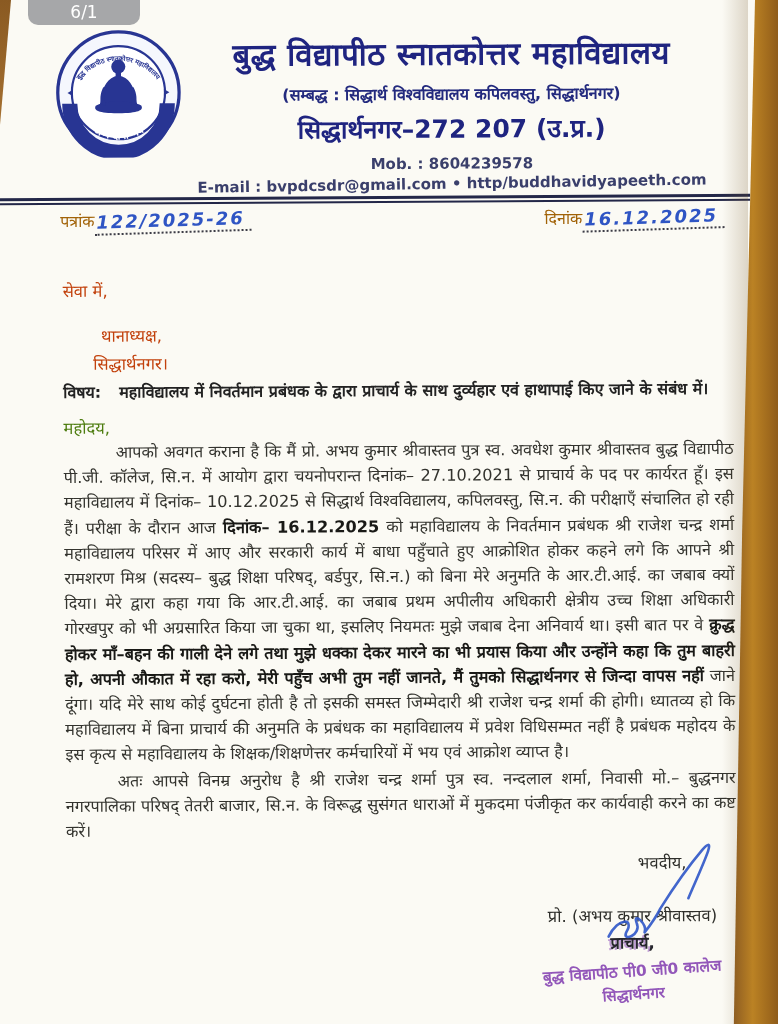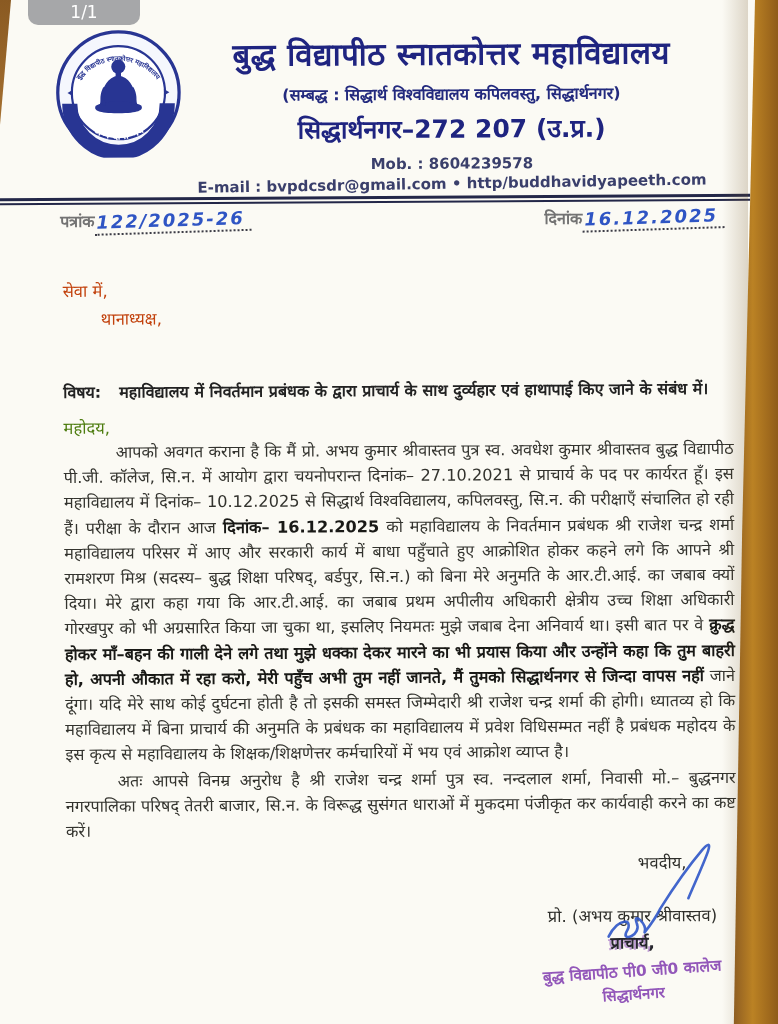--- a/index.html
+++ b/index.html
@@ -41,29 +41,29 @@
   .lh-affil{font-size:16px;font-weight:bold;color:#232a7e;margin-top:9px;}
   .lh-addr{font-size:25px;font-weight:bold;color:#1f2480;margin-top:6px;}
   .lh-mob{font-size:15px;font-weight:bold;color:#3a3f6b;margin-top:10px;}
   .lh-mail{font-size:15px;font-weight:bold;color:#3a3f6b;margin-top:2px;transform:rotate(-0.6deg);}
   .logo{position:absolute;left:56px;top:26px;width:130px;height:130px;}
   .rule{position:absolute;left:0;right:26px;top:196px;height:8px;}
   .rule .r1{height:3px;background:#232748;}
   .rule .r2{height:2px;background:#232748;margin-top:2px;}
   
   .ref-row{position:absolute;left:62px;right:52px;top:208px;display:flex;justify-content:space-between;align-items:baseline;font-size:16px;color:#26262d;}
-  .printed-label{font-weight:bold;color:#737373;}
+  .printed-label{font-weight:normal;color:#a16207;}
   .handwrite{
     font-style:italic;color:#2f55c4;font-size:18px;letter-spacing:2px;
     border-bottom:2px dotted #3c3c46;padding:0 6px 1px 2px;display:inline-block;
     transform:rotate(-1.5deg);font-weight:bold;
   }
   
   .recipient{position:absolute;left:64px;top:276px;font-size:16.5px;color:#c2410c;line-height:28px;}
-  .recip-l1{padding-left:38px;}
+  .recip-l1{padding-left:38px;margin-top:17px;}
   .recip-l2,.recip-l3{padding-left:30px;}
   .subject-row{position:absolute;left:64px;right:42px;top:379px;display:flex;font-size:16px;color:#222;line-height:23px;}
   .subject-label{font-weight:bold;flex:0 0 56px;}
   .subject-text{font-weight:bold;flex:1;}
   .greeting{position:absolute;left:64px;top:414px;font-size:16.5px;color:#4d7c0f;}
   .letter-text{position:absolute;left:64px;right:44px;top:438px;font-size:16.2px;line-height:25.2px;color:#33332e;text-align:justify;}
   .letter-text p{margin:0;text-indent:52px;}
   .letter-text p + p{margin-top:1px;}
   .seg-b{font-weight:bold;color:#191916;}
   
@@ -77,21 +77,21 @@
   .stamp-l2{font-size:15px;font-weight:bold;margin-top:2px;}
   .sig-scribble{position:absolute;left:588px;top:840px;width:150px;height:110px;z-index:2;}
 </style>
 </head>
 <body>
 
 <div class="table-right"></div>
 <div class="edge-shade"></div>
 <div class="table-topleft"></div>
 <div class="page-pill">
-  <span>1/1</span>
+  <span>6/1</span>
 </div>
 
 <div class="sheet">
 
   <svg class="logo" viewBox="0 0 120 120">
     <circle cx="60" cy="60" r="56" fill="#f5f7fd" stroke="#283593" stroke-width="3"></circle>
     <circle cx="60" cy="60" r="43" fill="#ffffff" stroke="#283593" stroke-width="2"></circle>
     <path id="arcTop" d="M 16,66 A 45,45 0 0 1 104,66" fill="none"></path>
     <text font-size="6" fill="#283593" font-weight="bold">
       <textPath href="#arcTop" startOffset="50%" text-anchor="middle">बुद्ध विद्यापीठ स्नातकोत्तर महाविद्यालय</textPath>
@@ -133,20 +133,21 @@
       <span class="printed-label">पत्रांक</span><span class="handwrite">122/2025-26</span>
     </div>
     <div>
       <span class="printed-label">दिनांक</span><span class="handwrite">16.12.2025</span>
     </div>
   </div>
 
   <div class="recipient">
     <div>सेवा में,</div>
     <div class="recip-l1">थानाध्यक्ष,</div>
+    <div class="recip-l3">सिद्धार्थनगर।</div>
   </div>
 
   <div class="subject-row">
     <span class="subject-label">विषय:</span>
     <span class="subject-text">महाविद्यालय में निवर्तमान प्रबंधक के द्वारा प्राचार्य के साथ दुर्व्यहार एवं हाथापाई किए जाने के संबंध में।</span>
   </div>
 
   <div class="greeting">महोदय,</div>
 
   <div class="letter-text">

